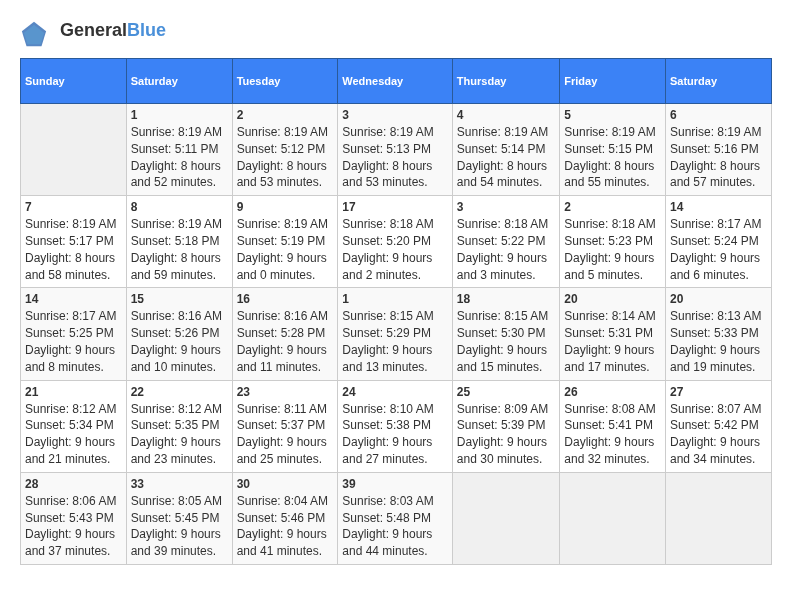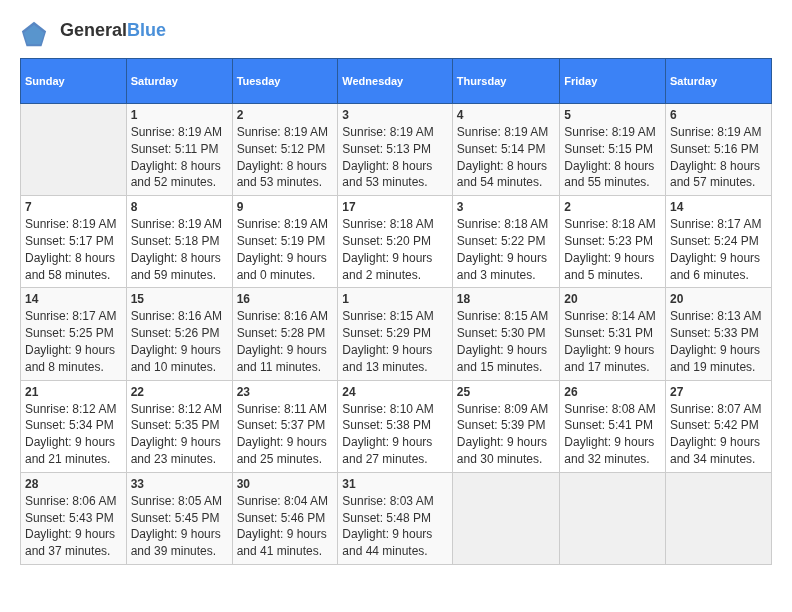--- a/index.html
+++ b/index.html
@@ -240,21 +240,21 @@
         </td>
         <td>
           <div class="day-number">33</div>
           <div class="day-info">Sunrise: 8:05 AM<br>Sunset: 5:45 PM<br>Daylight: 9 hours and 39 minutes.</div>
         </td>
         <td>
           <div class="day-number">30</div>
           <div class="day-info">Sunrise: 8:04 AM<br>Sunset: 5:46 PM<br>Daylight: 9 hours and 41 minutes.</div>
         </td>
         <td>
-          <div class="day-number">31</div>
+          <div class="day-number">39</div>
           <div class="day-info">Sunrise: 8:03 AM<br>Sunset: 5:48 PM<br>Daylight: 9 hours and 44 minutes.</div>
         </td>
         <td class="empty-cell"></td>
         <td class="empty-cell"></td>
         <td class="empty-cell"></td>
       </tr>
     </tbody>
 </table>
 
 </body></html>

